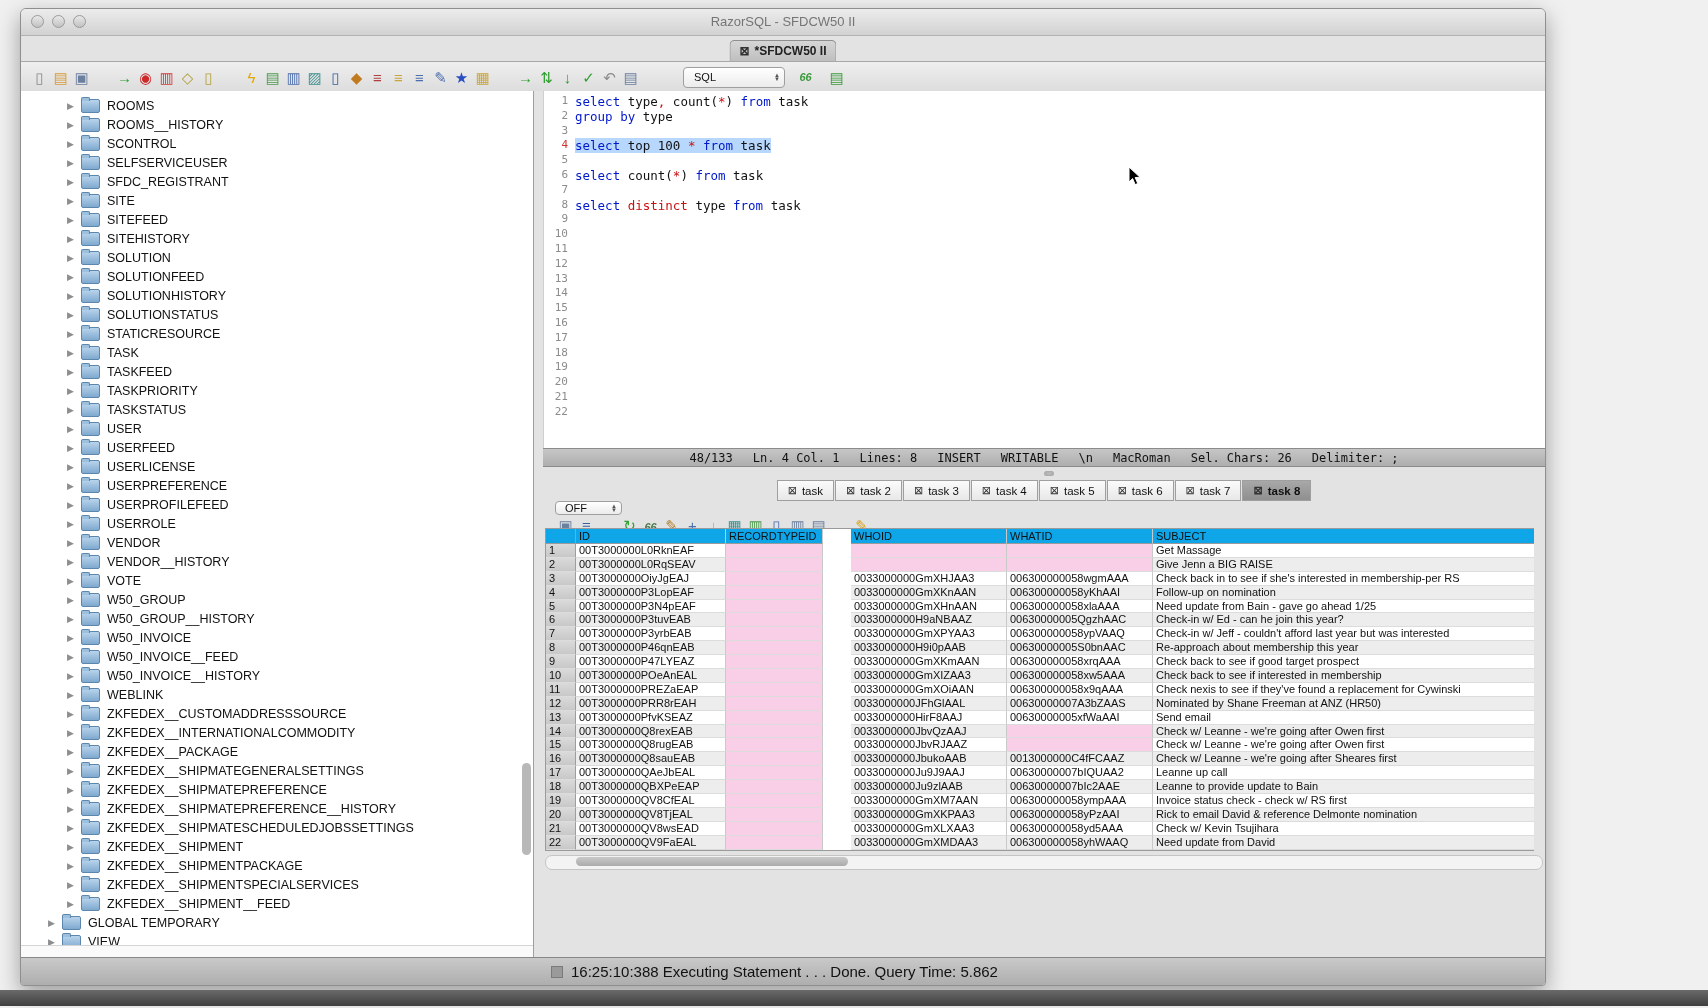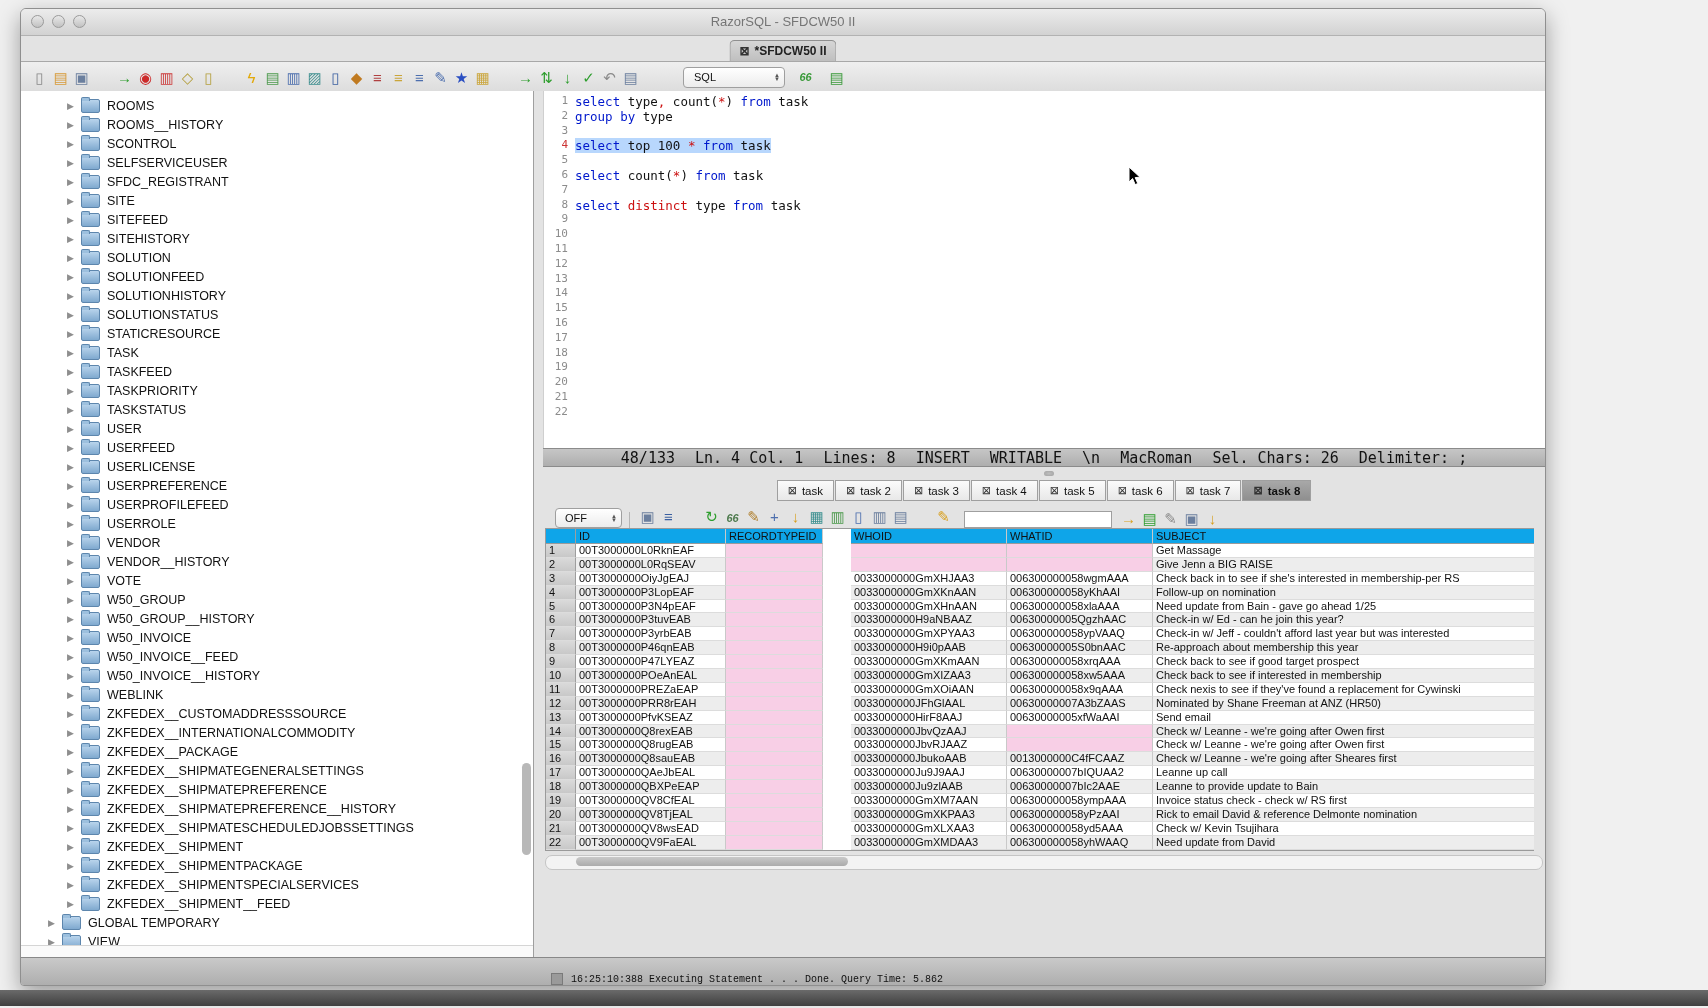--- a/index.html
+++ b/index.html
@@ -48,34 +48,34 @@
           font-family:"DejaVu Sans Mono",monospace;font-size:12.5px;}
   .eline{height:14.8px;display:flex;white-space:pre;}
   .lnum{width:24px;text-align:right;padding-right:7px;color:#8c8c8c;font-size:11px;flex:0 0 auto;}
   .lnum.cur{color:#cc3333;}
   .kw{color:#0018cc;}
   .fn{color:#cc1111;}
   .pl{color:#111;}
   .sel{background:#b8d7fd;}
 
   .editor-status{height:17px;background:linear-gradient(#c6c6c6,#aeaeae);border-top:1px solid #8b8b8b;border-bottom:1px solid #8b8b8b;
-                 display:flex;align-items:center;justify-content:center;gap:20px;font-size:15px;color:#111;
+                 display:flex;align-items:center;justify-content:center;gap:20px;font-size:12px;color:#111;
                  font-family:"DejaVu Sans Mono",monospace;}
   .egap{height:13px;position:relative;}
   .dimple{position:absolute;left:50%;top:4px;width:10px;height:5px;border-radius:3px;background:radial-gradient(#bdbdbd,#a2a2a2);}
 
   
   .rtabs{height:21px;display:flex;justify-content:center;align-items:flex-end;gap:1px;}
   .rtab{height:19px;display:flex;align-items:center;gap:5px;padding:0 10px;font-size:11.5px;color:#111;
         background:linear-gradient(#fbfbfb,#e8e8e8);border:1px solid #9f9f9f;}
   .rtab.active{background:linear-gradient(#a8a8a8,#8f8f8f);font-weight:bold;}
   .rtab .tabx{font-size:11px;color:#333;}
 
   
-  .rtoolbar{height:27px;display:flex;align-items:flex-end;padding-left:12px;}
+  .rtoolbar{height:27px;display:flex;align-items:flex-start;padding-left:12px;flex-direction:column;}
   .off-select{height:18px;background:linear-gradient(#ffffff,#ececec);border:1px solid #9f9f9f;border-radius:4px;display:flex;align-items:center;
               font-size:11px;padding:0 4px 0 9px;min-width:52px;justify-content:space-between;color:#111;}
   .rt-sep{width:1px;height:16px;background:#b5b5b5;margin:0 7px;}
   .search-input{width:140px;height:15px;border:1px solid #9f9f9f;background:#fff;margin:0 6px 0 10px;font-size:11px;padding:0 3px;}
 
   
   .grid{margin-left:2px;border:1px solid #9a9a9a;border-right:none;overflow:hidden;background:#fff;width:988px;}
   .grow{display:flex;height:13.9px;line-height:13.9px;font-size:11px;color:#111;}
   .gcell{padding:0 3px;border-right:1px solid #c9c9c9;border-bottom:1px solid #dcdcdc;overflow:hidden;white-space:nowrap;box-sizing:border-box;flex:0 0 auto;}
   .ghead .gcell{background:#0ea5e9;border-bottom:1px solid #9a9a9a;height:15px;line-height:15px;}
@@ -88,21 +88,21 @@
   .w-subj{width:383px;}
   .w-ac{flex:1 1 auto;min-width:18px;border-right:none;}
   .grow:nth-child(odd):not(.ghead) .gcell:not(.gnum):not(.nullc){background:#ededed;}
   .nullc{background:#f8cfe6;}
   .hscroll{height:13px;margin:4px 2px 0 2px;background:#f3f3f3;border:1px solid #c5c5c5;border-radius:7px;position:relative;}
   .hthumb{position:absolute;left:30px;top:1px;height:9px;width:272px;background:linear-gradient(#c9c9c9,#ababab);border-radius:5px;}
   .filler{flex:1;}
 
   
   .status-bar{position:absolute;left:0;right:0;bottom:0;height:27px;background:linear-gradient(#c9c9c9,#aeaeae);border-top:1px solid #888;
-              display:flex;align-items:flex-end;padding-left:530px;gap:8px;font-family:Liberation Mono, monospace;font-size:10px;color:#111;}
+              display:flex;align-items:center;padding-left:530px;gap:8px;font-family:Liberation Sans, sans-serif;font-size:15px;color:#111;}
   .status-sq{width:10px;height:10px;background:#9a9a9a;border:1px solid #7a7a7a;}
 
   .mouse-cursor{position:absolute;left:1128px;top:166px;z-index:50;}
 </style>
 </head>
 <body>
 
 <div class="desktop">
   <div class="window">
 

